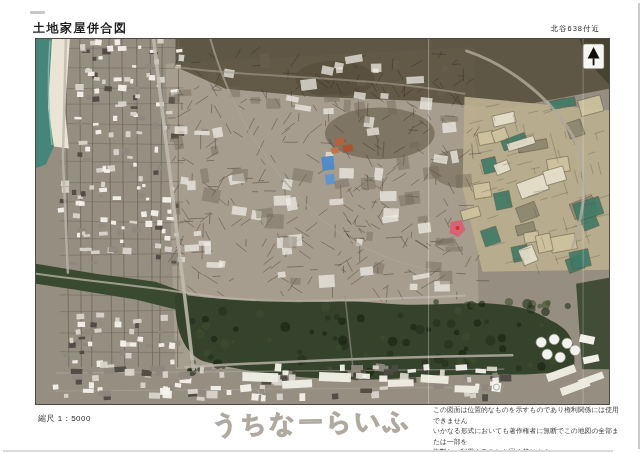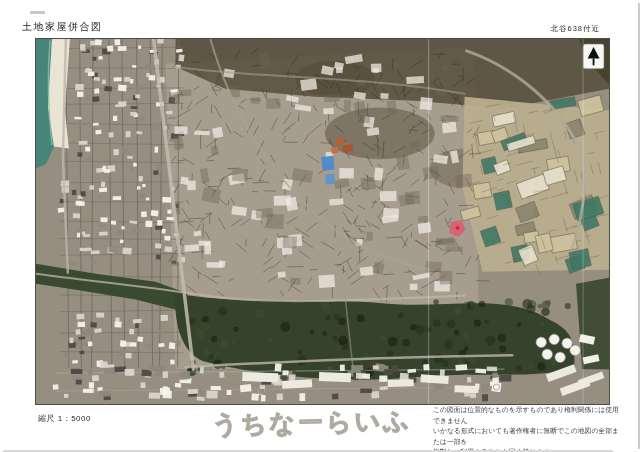--- a/index.html
+++ b/index.html
@@ -3,22 +3,22 @@
 <meta charset="utf-8">
 <style>
   html,body { margin:0; padding:0; }
   body {
     width:640px; height:452px; position:relative; overflow:hidden;
     background:#ffffff; font-family:"Liberation Sans", sans-serif;
   }
   .page { position:absolute; inset:0; background:#ffffff; }
 
   #doc-title {
-    position:absolute; left:22px; top:20px;
-    font-size:10px; font-weight:400; color:#1c1c1c; letter-spacing:1.5px;
+    position:absolute; left:33px; top:20px;
+    font-size:12px; font-weight:700; color:#1c1c1c; letter-spacing:1.5px;
   }
   #location-label {
     position:absolute; right:40px; top:24px;
     font-size:7.5px; color:#2a2a2a; letter-spacing:1px;text-align:right;
   }
   #map-frame {
     position:absolute; left:35px; top:38px; width:575px; height:367px;
     border:1px solid #4e4b43; box-sizing:border-box; background:#968e81;
   }
   #map-svg { position:absolute; inset:0; width:100%; height:100%; display:block; }

